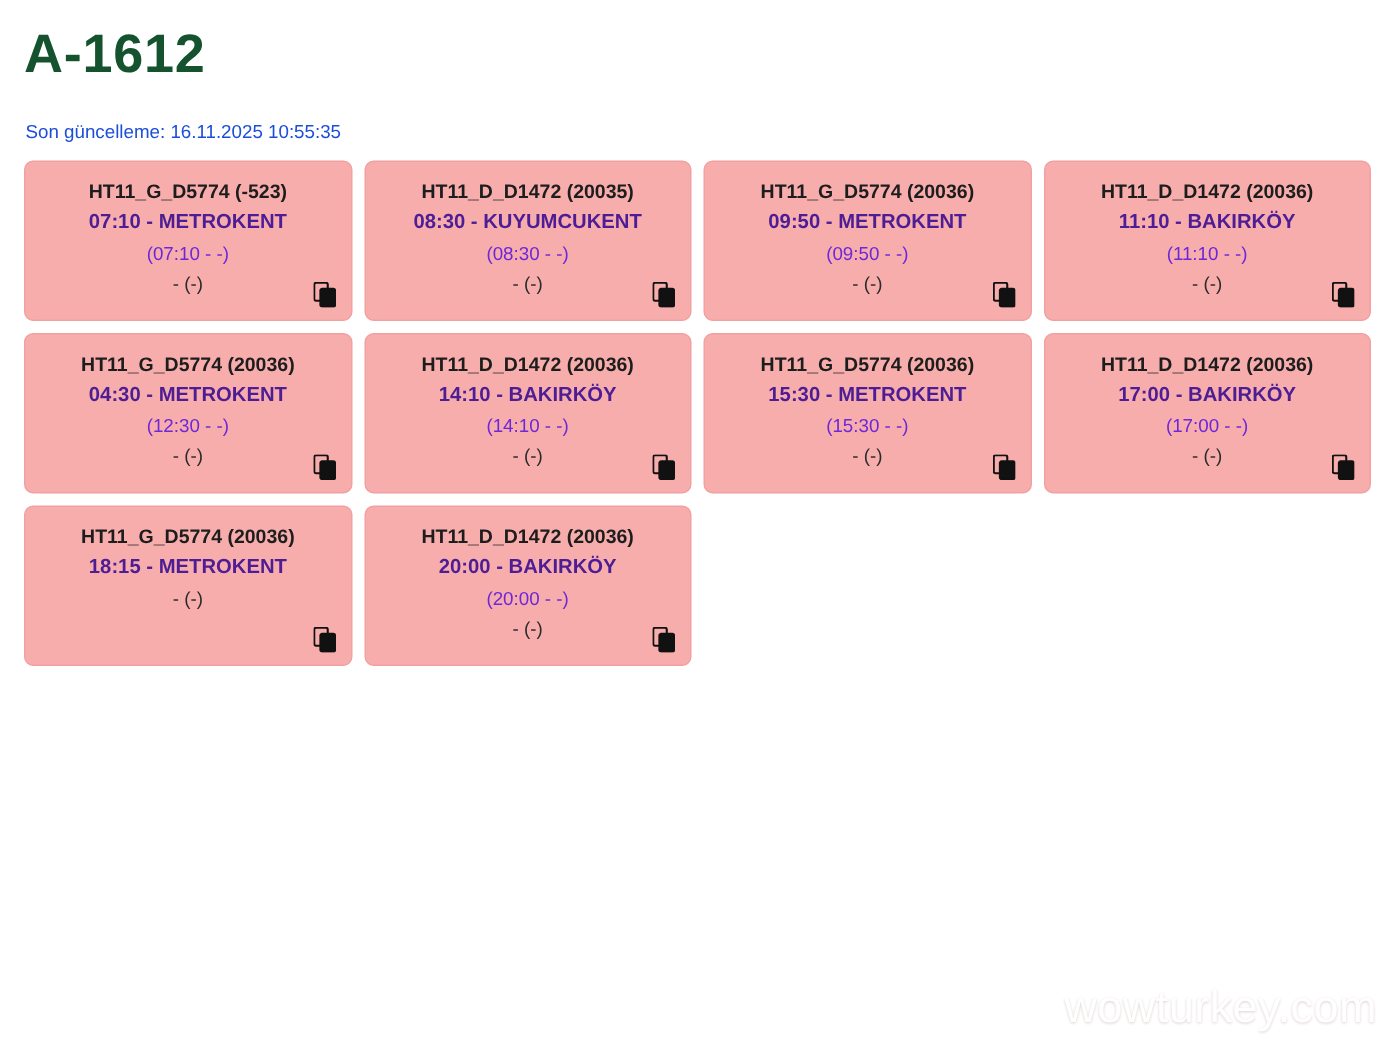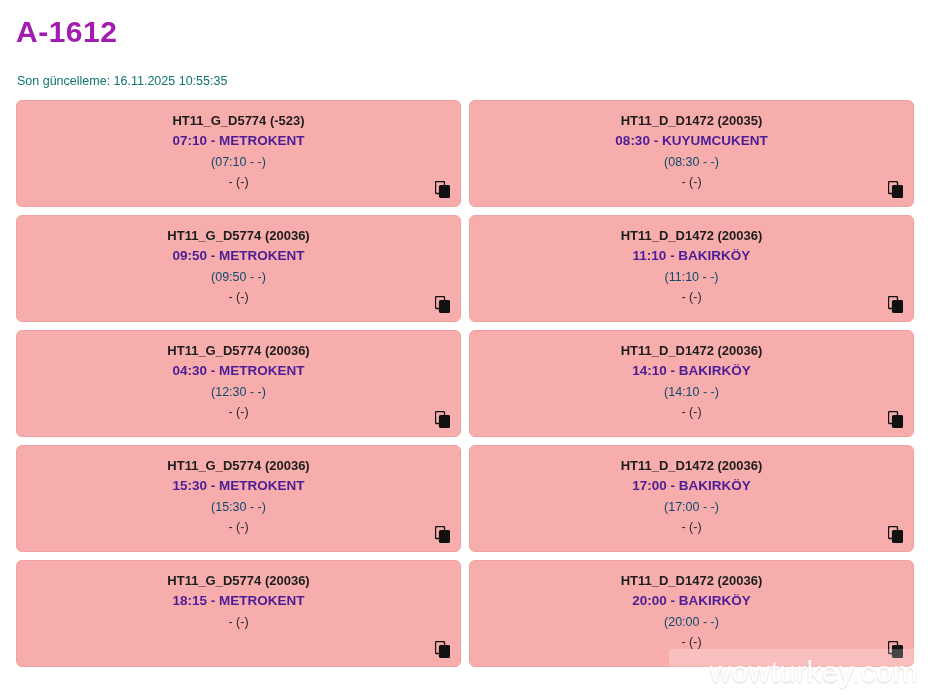--- a/index.html
+++ b/index.html
@@ -13,35 +13,35 @@
     color: #212529;
     overflow: hidden;
   }
   .page {
     width: 930px;
     height: 697px;
     position: relative;
     padding: 0 16px;
   }
   .page-title {
-    font-size: 30px;
+    font-size: 36px;
     font-weight: bold;
     letter-spacing: 0.5px;
     margin: 14px 0 0 0;
     line-height: 1.2;
-    color: #a21caf;
+    color: #14532d;
   }
   .last-update {
     font-size: 12.5px;
-    color: #0f766e;
+    color: #1d4ed8;
     margin: 24px 0 12px 1px;
   }
   .grid {
     display: grid;
-    grid-template-columns: 1fr 1fr;
+    grid-template-columns: 1fr 1fr 1fr 1fr;
     column-gap: 8px;
     row-gap: 8px;
   }
   .card {
     position: relative;
     background: #f8adad;
     border: 1px solid #f2a0a0;
     border-radius: 6px;
     padding: 10px 8px 10px 8px;
     min-height: 107px;
@@ -57,21 +57,21 @@
     line-height: 1.55;
   }
   .card-line2 {
     font-size: 13.5px;
     font-weight: bold;
     color: #4c1d95;
     line-height: 1.55;
   }
   .card-line3 {
     font-size: 12.5px;
-    color: #0c4a6e;
+    color: #6d28d9;
     line-height: 1.6;
   }
   .card-line4 {
     font-size: 12.5px;
     color: #2a2a2a;
     line-height: 1.6;
   }
   .copy-icon {
     position: absolute;
     right: 10px;

